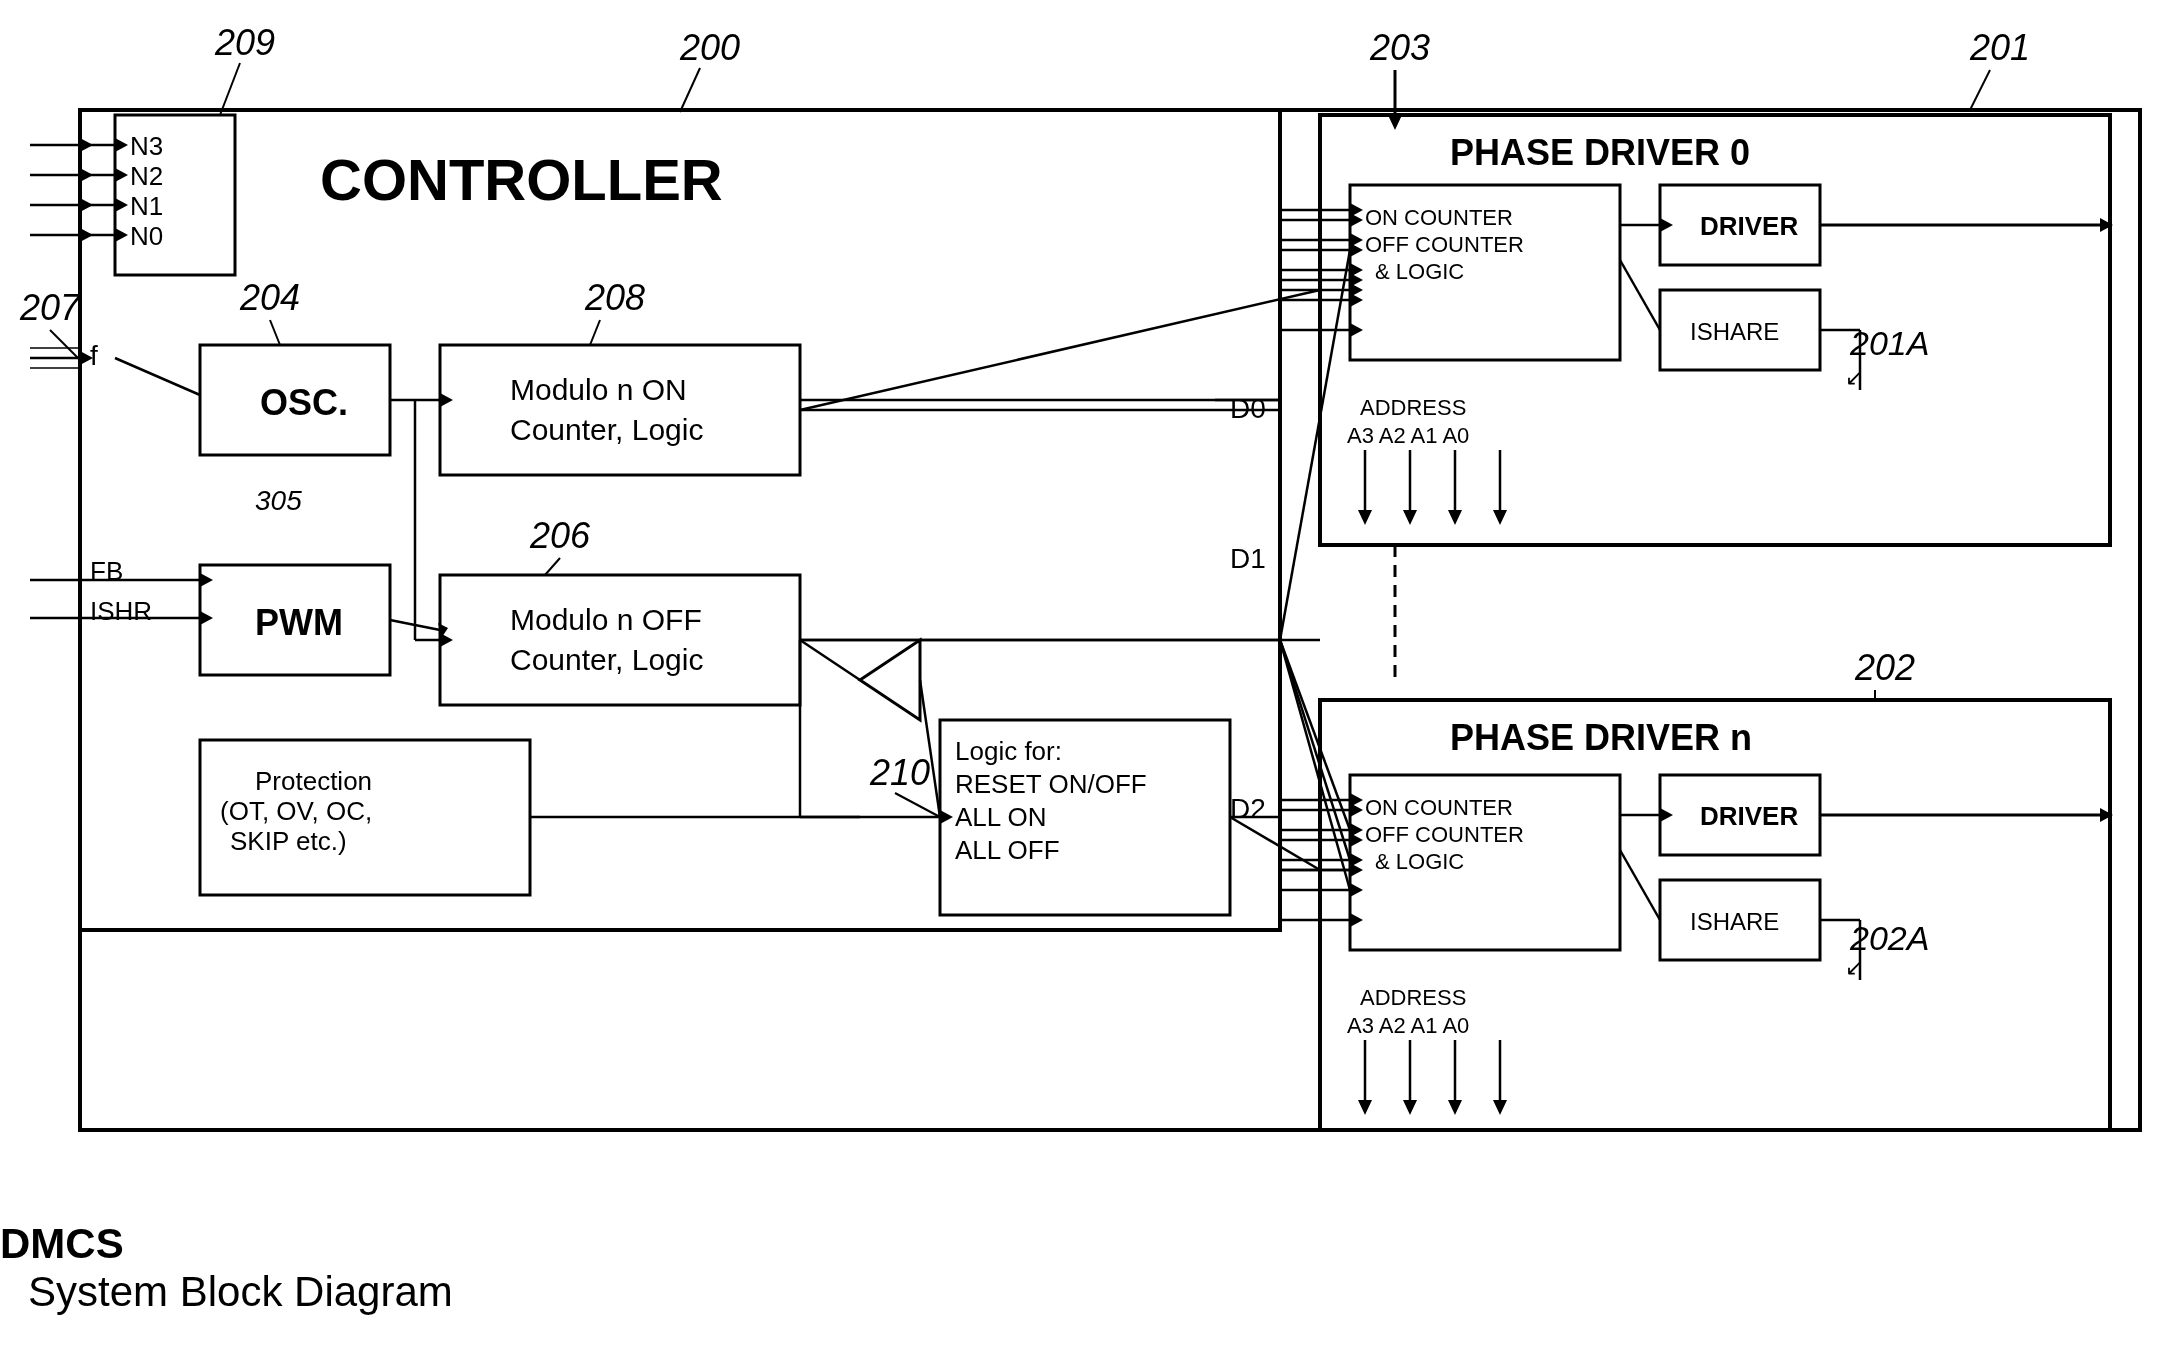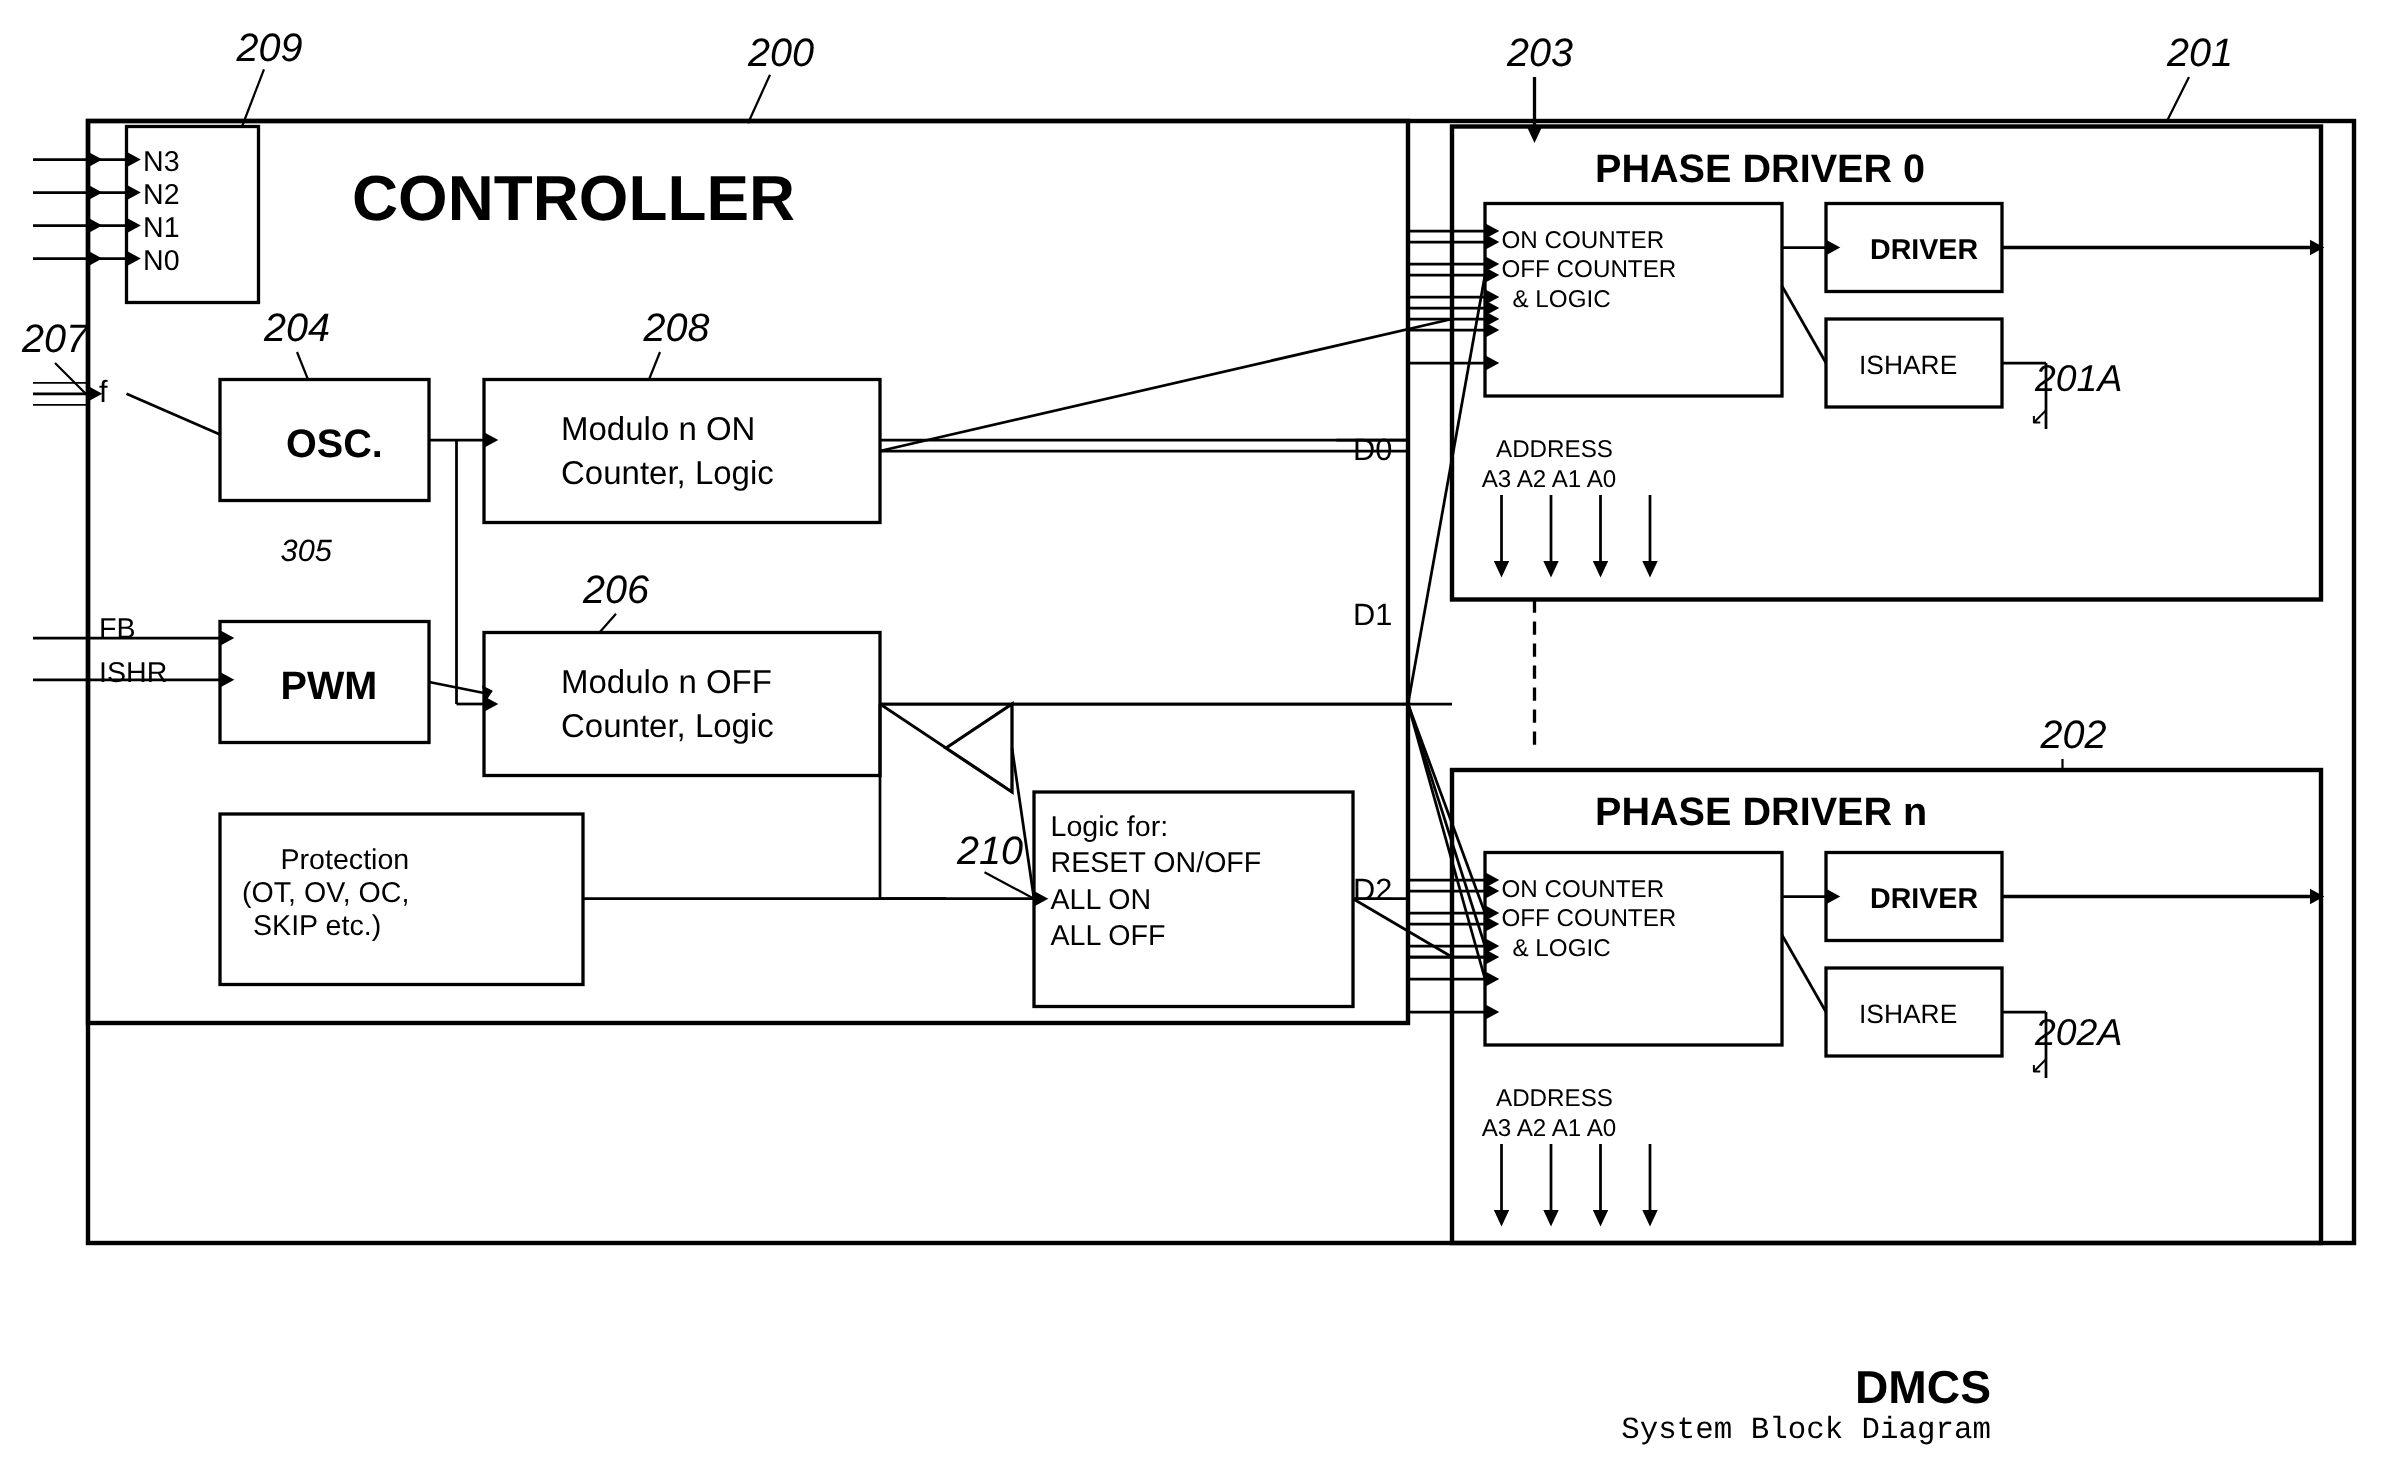--- a/index.html
+++ b/index.html
@@ -22,30 +22,31 @@
       position: absolute;
       top: 0; left: 0;
       width: 2165px;
       height: 1346px;
     }
     .caption-area {
       position: absolute;
       bottom: 30px;
       left: 0;
       width: 1810px;
-      text-align: right;
+      text-align: left;
     }
     .caption-title {
       font-size: 42px;
       font-weight: bold;
       font-family: Arial, sans-serif;
     }
     .caption-subtitle {
-      font-size: 28px;
-      font-family: Liberation Mono, monospace;
+      font-size: 42px;
+      font-family: Liberation Sans, sans-serif;
+      padding-left: 28px;
     }
   </style>
 </head>
 <body>
 
 <div class="diagram-container">
   <svg viewBox="0 0 2165 1346" xmlns="http://www.w3.org/2000/svg">
 
     <rect x="80" y="110" width="1200" height="820" fill="none" stroke="#000" stroke-width="4"></rect>
 

